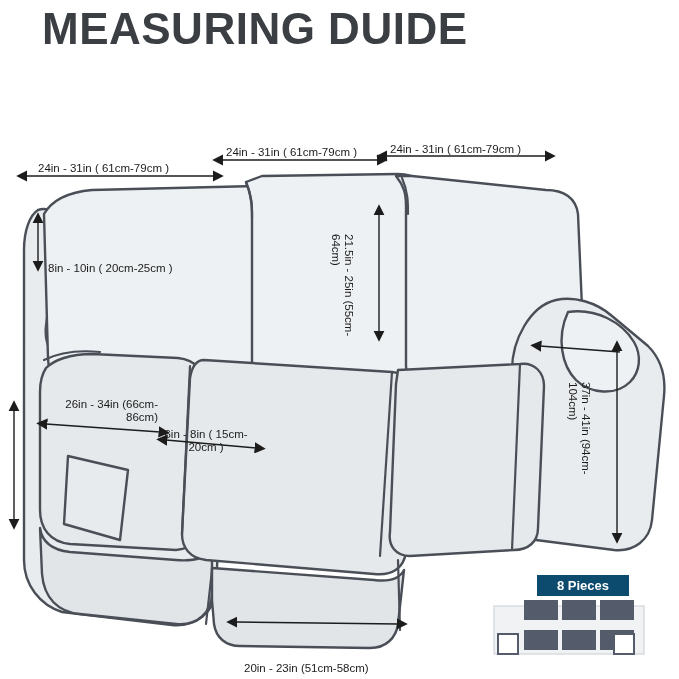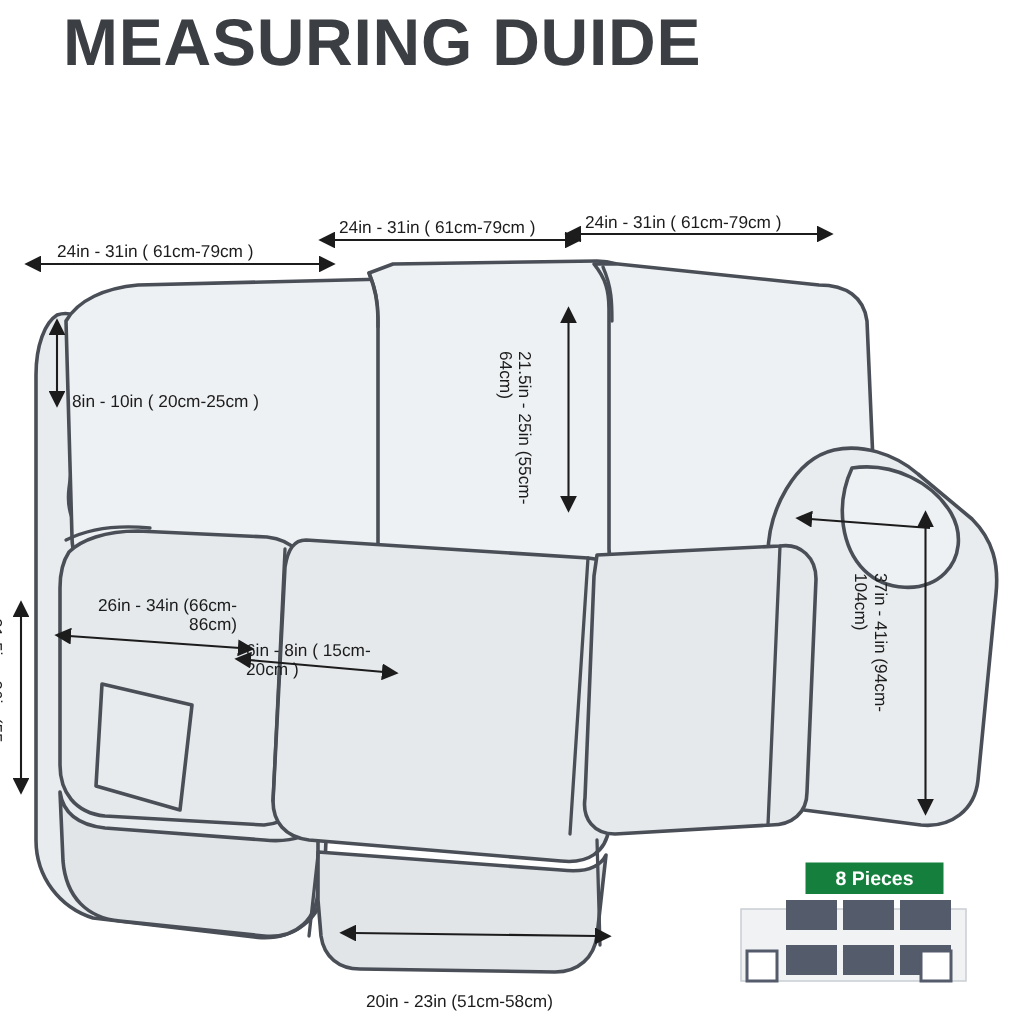--- a/index.html
+++ b/index.html
@@ -46,21 +46,21 @@
   }
   .vertical {
     transform-origin: 0 0;
   }
   .pieces-badge {
     position: absolute;
     left: 537px;
     top: 575px;
     width: 92px;
     height: 21px;
-    background: #15803d;
+    background: #0c4a6e;
     color: #ffffff;
     font-size: 13px;
     font-weight: bold;
     display: flex;
     align-items: center;
     justify-content: center;
     font-family: "Liberation Sans", sans-serif;
   }
 </style>
 </head>
@@ -161,21 +161,21 @@
   <div class="dim-label" style="left:226px; top:146px;">24in - 31in ( 61cm-79cm )</div>
 
   <div class="dim-label" style="left:390px; top:143px;">24in - 31in ( 61cm-79cm )</div>
 
   <div class="dim-label" style="left:48px; top:232px;margin-top:30px;">8in - 10in ( 20cm-25cm )</div>
 
   <div class="dim-label vertical" style="left:355px; top:234px; transform: rotate(90deg); width:120px; white-space:normal;">21.5in - 25in (55cm-64cm)</div>
 
   <div class="dim-label" style="left:58px; top:398px; width:100px; white-space:normal; text-align:right;">26in - 34in (66cm-86cm)</div>
 
-  <div class="dim-label" style="left:164px; top:428px; width:108px; white-space:normal; ">6in - 8in ( 15cm-20cm )</div>
+  <div class="dim-label" style="left:152px; top:428px; width:108px; white-space:normal; text-align:center;">6in - 8in ( 15cm-20cm )</div>
 
   <div class="dim-label vertical" style="left:2px; top:412px; transform: rotate(90deg); width:120px; white-space:normal;">21.5in - 26in (55cm-66cm)</div>
 
   <div class="dim-label vertical" style="left:592px; top:382px; transform: rotate(90deg); width:130px; white-space:normal;">37in - 41in (94cm-104cm)</div>
 
   <div class="dim-label" style="left:244px; top:628px;margin-top:34px;">20in - 23in (51cm-58cm)</div>
 
   <div class="pieces-badge">8 Pieces</div>
 
 </div>

